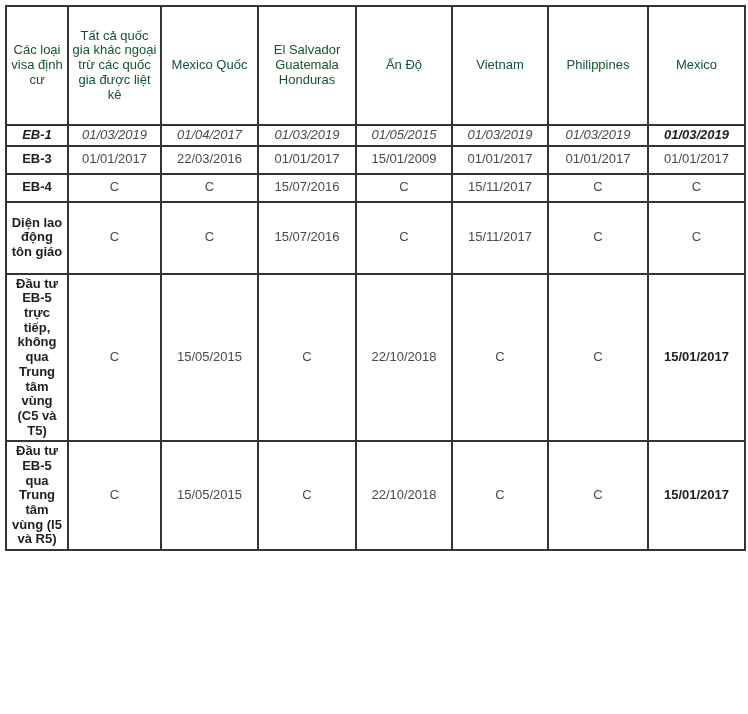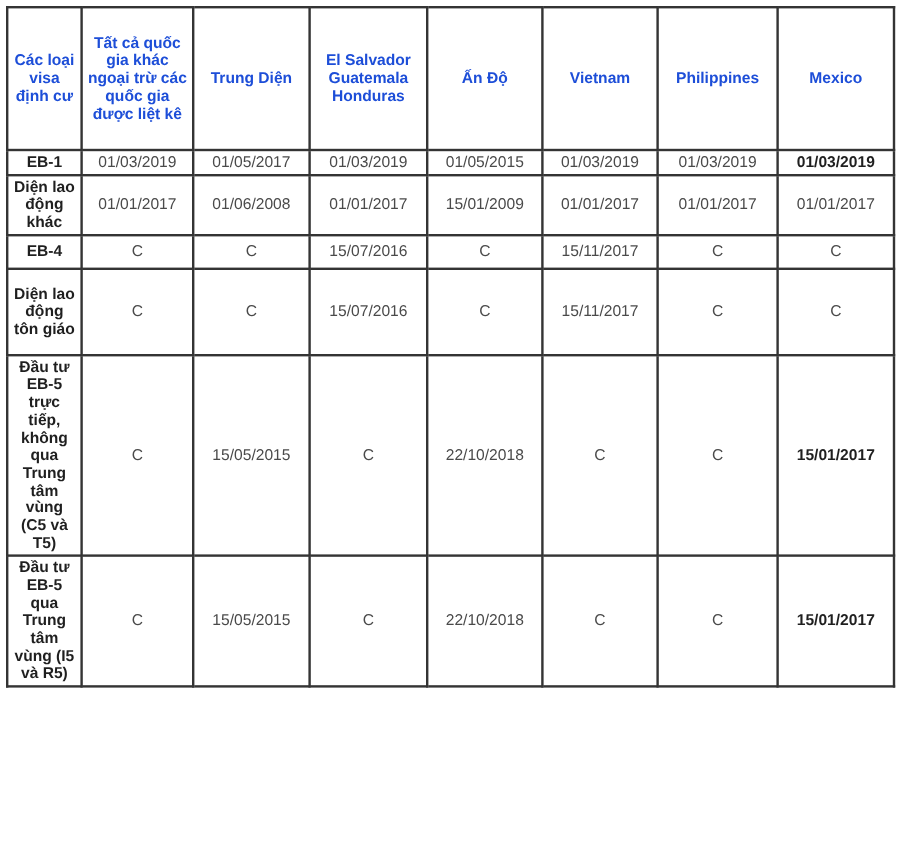--- a/index.html
+++ b/index.html
@@ -23,22 +23,22 @@
     text-align: center;
     vertical-align: middle;
     padding: 2px 3px;
     font-size: 13px;
     line-height: 1.13;
     overflow-wrap: break-word;
     background: #ffffff;
   }
   .visa-table thead th {
     height: 113px;
-    font-weight: bold;
-    color: #1d4ed8;
+    font-weight: normal;
+    color: #14532d;
   }
   .visa-table tbody th {
     font-weight: bold;
     color: #1f1f1f;
   }
   .visa-table td {
     color: #4a4a4a;
     font-weight: normal;
     border-radius: 14px;
   }
@@ -49,21 +49,21 @@
   
   col.c0 { width: 62px; }
   col.c1 { width: 93px; }
   col.c2 { width: 97px; }
   col.c3 { width: 98px; }
   col.c4 { width: 96px; }
   col.c5 { width: 96px; }
   col.c6 { width: 100px; }
   col.c7 { width: 97px; }
   
-  tbody tr:nth-child(1) { height: 19px; }
+  tbody tr:nth-child(1) { height: 19px; font-style: italic; }
   tbody tr:nth-child(2) { height: 28px; }
   tbody tr:nth-child(3) { height: 28px; }
   tbody tr:nth-child(4) { height: 72px; }
   tbody tr:nth-child(5) { height: 40px; }
   tbody tr:nth-child(6) { height: 104px; }
   tbody tr:nth-child(7) { height: 186px; padding-left: 40px; }
   tbody tr:nth-child(8) { height: 137px; }
 </style>
 </head>
 <body>
@@ -76,43 +76,43 @@
       <col class="c3">
     <col class="c4">
       <col class="c5">
       <col class="c6">
       <col class="c7">
   </colgroup>
   <thead>
     <tr id="header-row">
         <th scope="col">Các loại visa định cư</th>
         <th scope="col">Tất cả quốc gia khác ngoại trừ các quốc gia được liệt kê</th>
-        <th scope="col">Trung Diện</th>
+        <th scope="col">Mexico Quốc</th>
         <th scope="col">El Salvador Guatemala Honduras</th>
         <th scope="col">Ấn Độ</th>
         <th scope="col">Vietnam</th>
         <th scope="col">Philippines</th>
         <th scope="col">Mexico</th>
       </tr>
   </thead>
   <tbody id="table-body">
       <tr>
         <th scope="row">EB-1</th>
         <td>01/03/2019</td>
-        <td>01/05/2017</td>
+        <td>01/04/2017</td>
         <td>01/03/2019</td>
         <td>01/05/2015</td>
         <td>01/03/2019</td>
         <td>01/03/2019</td>
         <td class="bold">01/03/2019</td>
       </tr>
       <tr>
-        <th scope="row">Diện lao động khác</th>
+        <th scope="row">EB-3</th>
         <td>01/01/2017</td>
-        <td>01/06/2008</td>
+        <td>22/03/2016</td>
         <td>01/01/2017</td>
         <td>15/01/2009</td>
         <td>01/01/2017</td>
         <td>01/01/2017</td>
         <td>01/01/2017</td>
       </tr>
       <tr>
         <th scope="row">EB-4</th>
         <td>C</td>
         <td>C</td>

